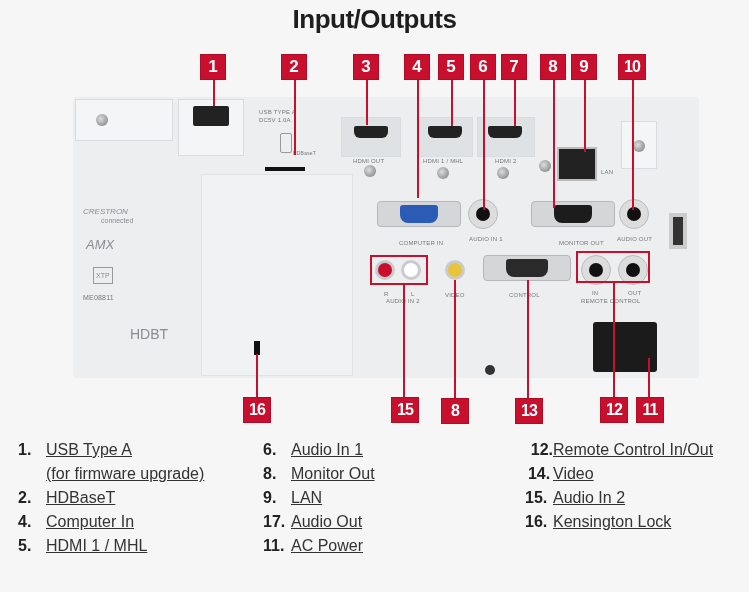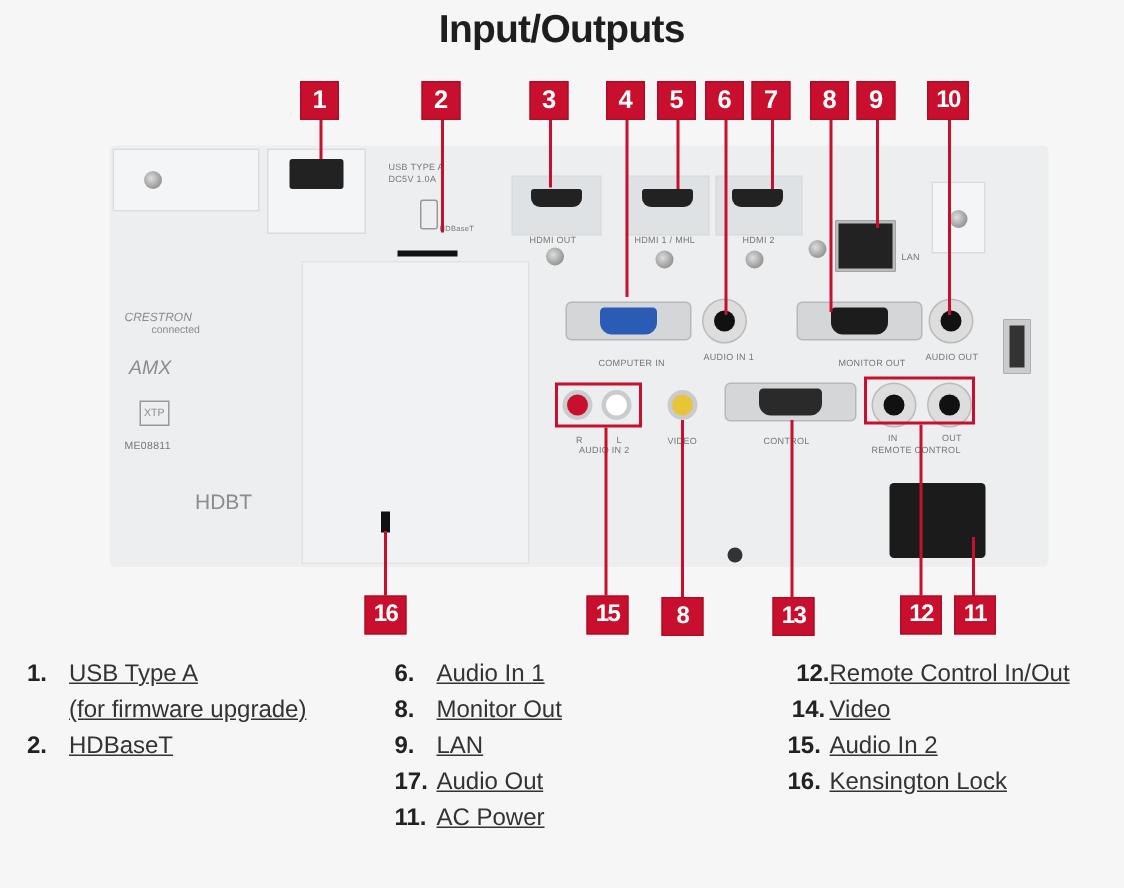--- a/index.html
+++ b/index.html
@@ -153,20 +153,22 @@
 <div class="badge wide" style="left:441px;top:398px;">8</div>
 <div class="leader" style="left:403px;top:285px;height:112px;"></div>
 <div class="badge wide" style="left:391px;top:397px;">15</div>
 <div class="leader" style="left:256px;top:354px;height:43px;"></div>
 <div class="badge wide" style="left:243px;top:397px;">16</div>
 
 <div class="legend" style="left:18px;top:438px;">
   <div class="row"><span class="num" style="width:28px;">1.</span><span>USB Type A</span></div>
   <div class="row" style="padding-left:28px;">(for firmware upgrade)</div>
   <div class="row"><span class="num" style="width:28px;">2.</span><span>HDBaseT</span></div>
+  <div class="row"><span class="num" style="width:28px;">4.</span><span>Computer In</span></div>
+  <div class="row"><span class="num" style="width:28px;">5.</span><span>HDMI 1 / MHL</span></div>
 </div>
 <div class="legend" style="left:263px;top:438px;">
   <div class="row"><span class="num" style="width:28px;">6.</span><span>Audio In 1</span></div>
   <div class="row"><span class="num" style="width:28px;">8.</span><span>Monitor Out</span></div>
   <div class="row"><span class="num" style="width:28px;">9.</span><span>LAN</span></div>
   <div class="row"><span class="num" style="width:28px;">17.</span><span>Audio Out</span></div>
   <div class="row"><span class="num" style="width:28px;">11.</span><span>AC Power</span></div>
 </div>
 <div class="legend" style="left:525px;top:438px;">
   <div class="row"><span class="num" style="width:28px;text-align:right;">12.</span><span>Remote Control In/Out</span></div>

